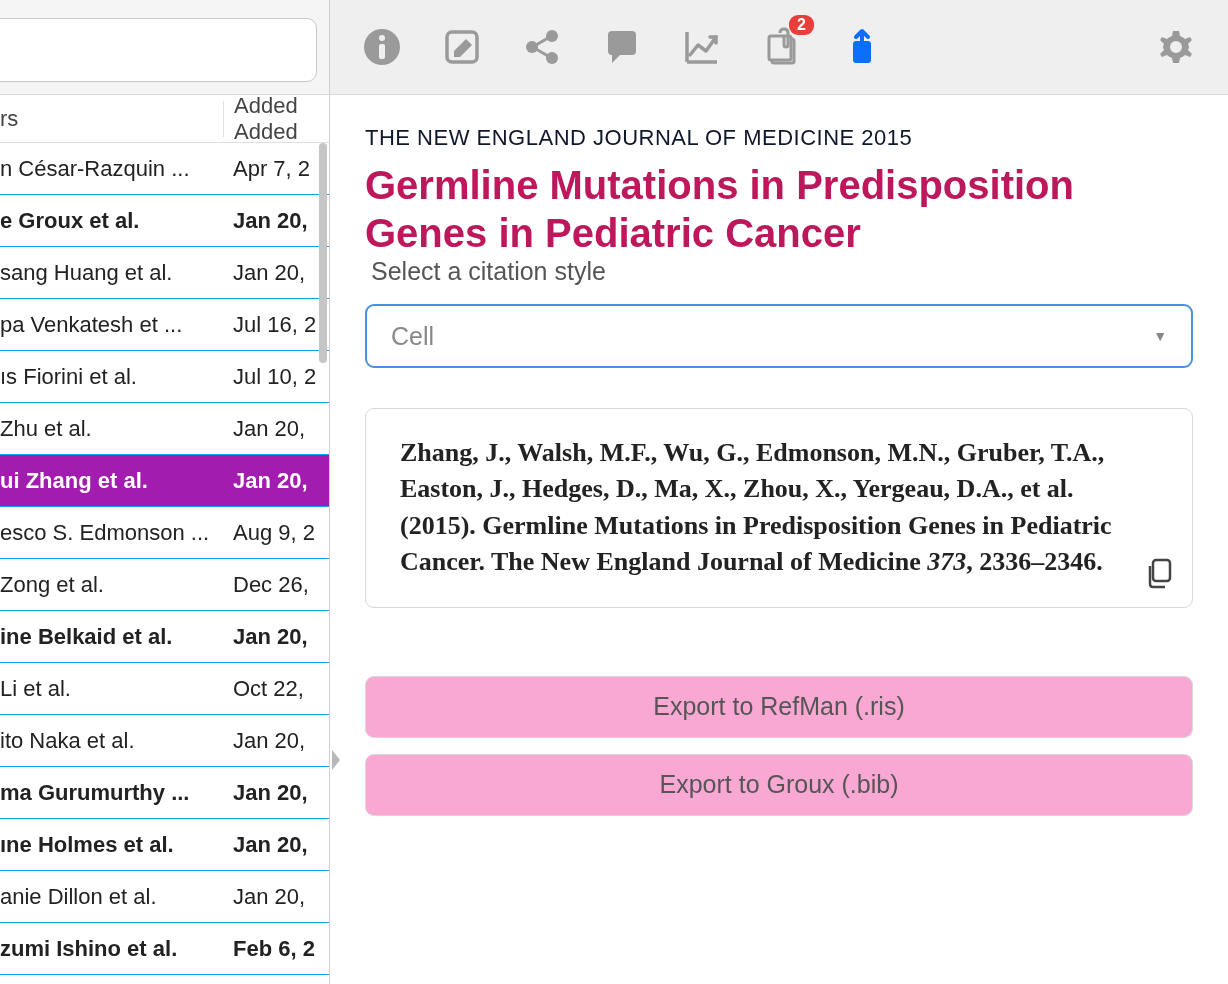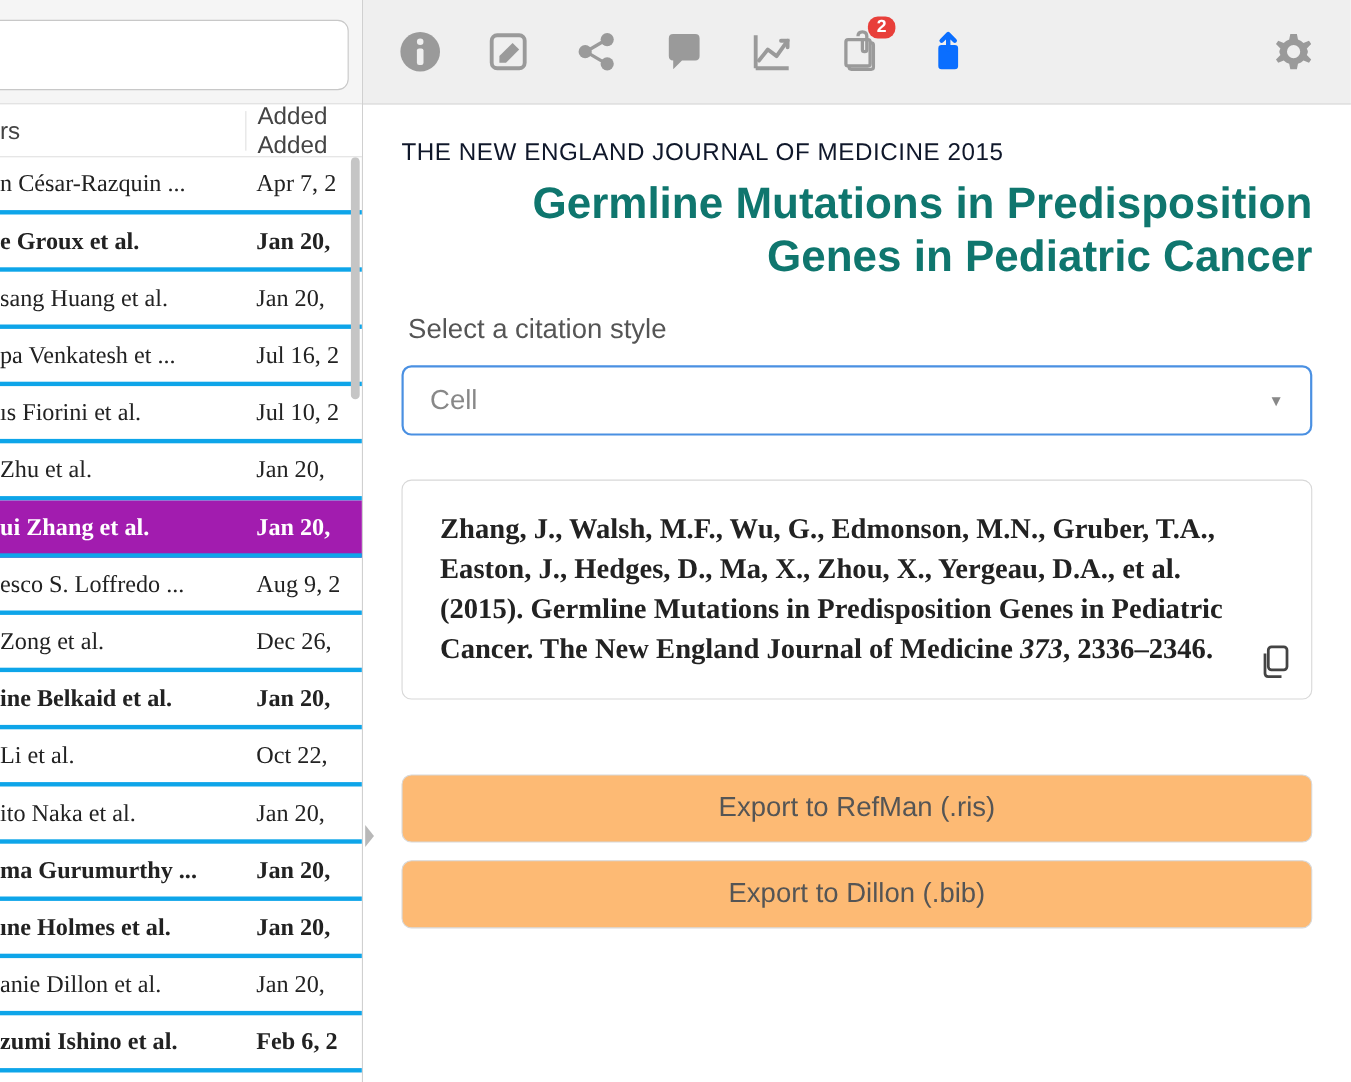--- a/index.html
+++ b/index.html
@@ -80,23 +80,22 @@
       height: 220px;
       background: #c5c5c5;
       border-radius: 4px;
     }
     .row {
       display: flex;
       height: 52px;
       align-items: center;
       font-size: 22px;
       color: #222;
-      border-bottom: 4px solid #0ea5e9;
-      cursor: pointer;
-      font-family: Liberation Serif, serif;
+      border-bottom: 1px solid #0ea5e9;
+      cursor: pointer;
     }
     .row .c1 {
       width: 223px;
       padding-right: 8px;
       white-space: nowrap;
       overflow: hidden;
     }
     .row .c2 {
       flex: 1;
       padding-left: 10px;
@@ -165,24 +164,22 @@
     .journal-line {
       font-size: 22px;
       font-weight: 400;
       letter-spacing: 0.5px;
       color: #0f172a;
       margin-bottom: 10px;
     }
     .title-line {
       font-size: 40px;
       font-weight: 800;
-      color: #0f766e;
+      color: #be185d;
       line-height: 1.2;
-      margin-bottom: 28px;
-      text-align: right;
     }
     .select-label {
       font-size: 25px;
       color: #555;
       margin-bottom: 18px;
       margin-left: 6px;
     }
     .style-select {
       width: 100%;
       border: 2px solid #4a90e2;
@@ -223,21 +220,21 @@
       width: 30px;
       height: 32px;
       cursor: pointer;
       color: #444;
     }
     .export-btn {
       width: 100%;
       height: 62px;
       border: 1px solid #d8d8d8;
       border-radius: 9px;
-      background: #fdba74;
+      background: #f9a8d4;
       font-size: 25px;
       color: #555;
       display: flex;
       align-items: center;
       justify-content: center;
       cursor: pointer;
       margin-bottom: 16px;
     }
     .collapse-handle {
       position: absolute;
@@ -286,21 +283,21 @@
           </div>
           <div class="row">
             <div class="c1"> Zhu et al.</div>
             <div class="c2">Jan 20,</div>
           </div>
           <div class="row bold selected">
             <div class="c1">ui Zhang et al.</div>
             <div class="c2">Jan 20,</div>
           </div>
           <div class="row">
-            <div class="c1">esco S. Loffredo ...</div>
+            <div class="c1">esco S. Edmonson ...</div>
             <div class="c2">Aug 9, 2</div>
           </div>
           <div class="row">
             <div class="c1">Zong et al.</div>
             <div class="c2">Dec 26,</div>
           </div>
           <div class="row bold">
             <div class="c1">ine Belkaid et al.</div>
             <div class="c2">Jan 20,</div>
           </div>
@@ -407,16 +404,16 @@
       <div class="citation-box">
         <span>Zhang, J., Walsh, M.F., Wu, G., Edmonson, M.N., Gruber, T.A., Easton, J., Hedges, D., Ma, X., Zhou, X., Yergeau, D.A., et al. (2015). Germline Mutations in Predisposition Genes in Pediatric Cancer. The New England Journal of Medicine </span><span class="volume">373</span><span>, 2336–2346.</span>
         <div class="copy-icon">
           <svg viewBox="0 0 30 32" fill="none" stroke="currentColor" stroke-width="2.5">
               <rect x="9" y="3" width="17" height="21" rx="3"></rect>
               <path d="M6 9 L6 27 Q6 30 9 30 L21 30"></path>
             </svg>
         </div>
       </div>
       <div class="export-btn">Export to RefMan (.ris)</div>
-      <div class="export-btn">Export to Dillon (.bib)</div>
+      <div class="export-btn">Export to Groux (.bib)</div>
     </div>
   </div>
 </div>
 
 </body></html>

